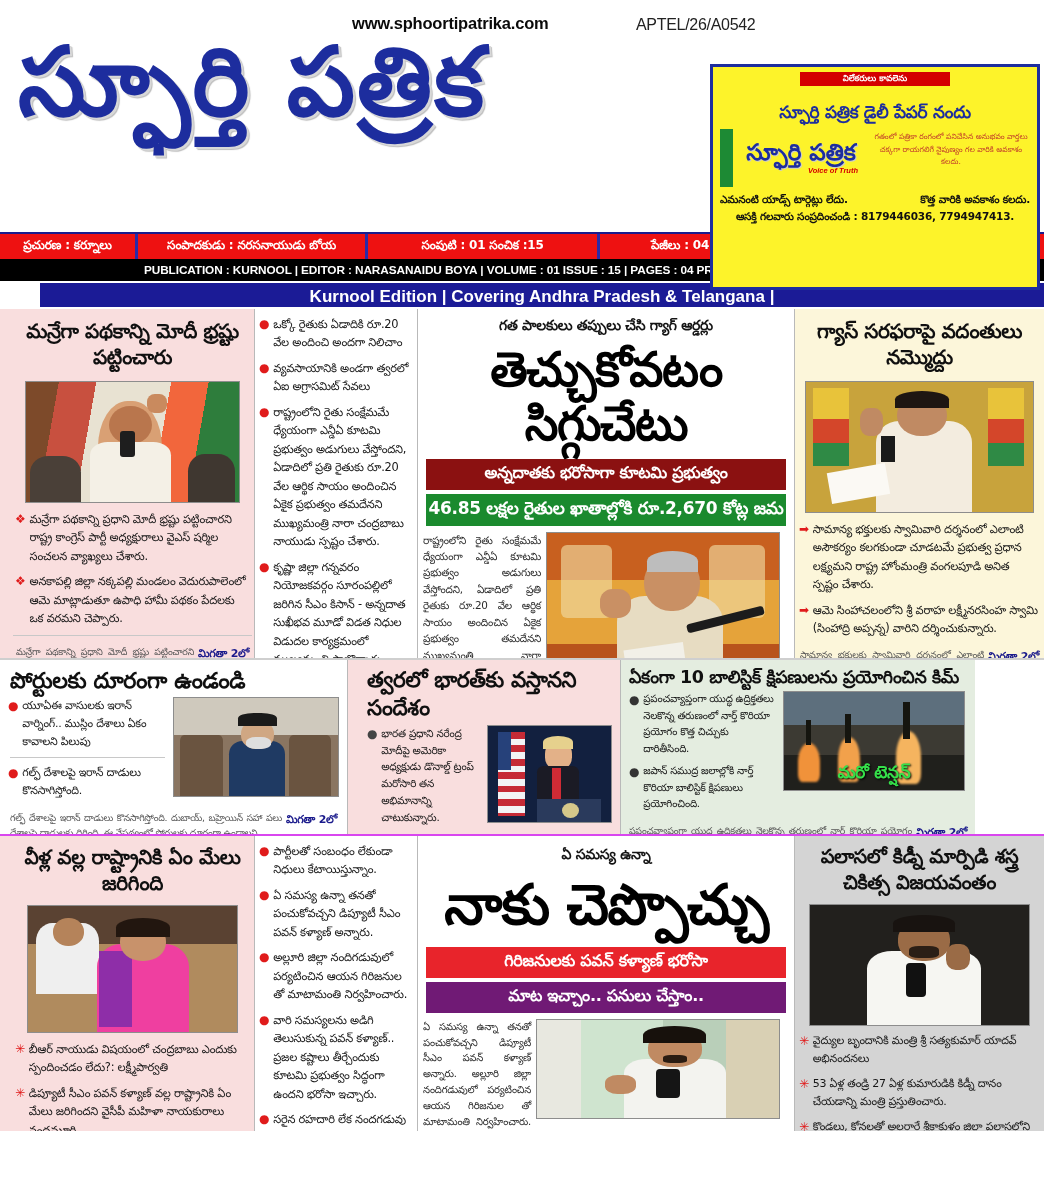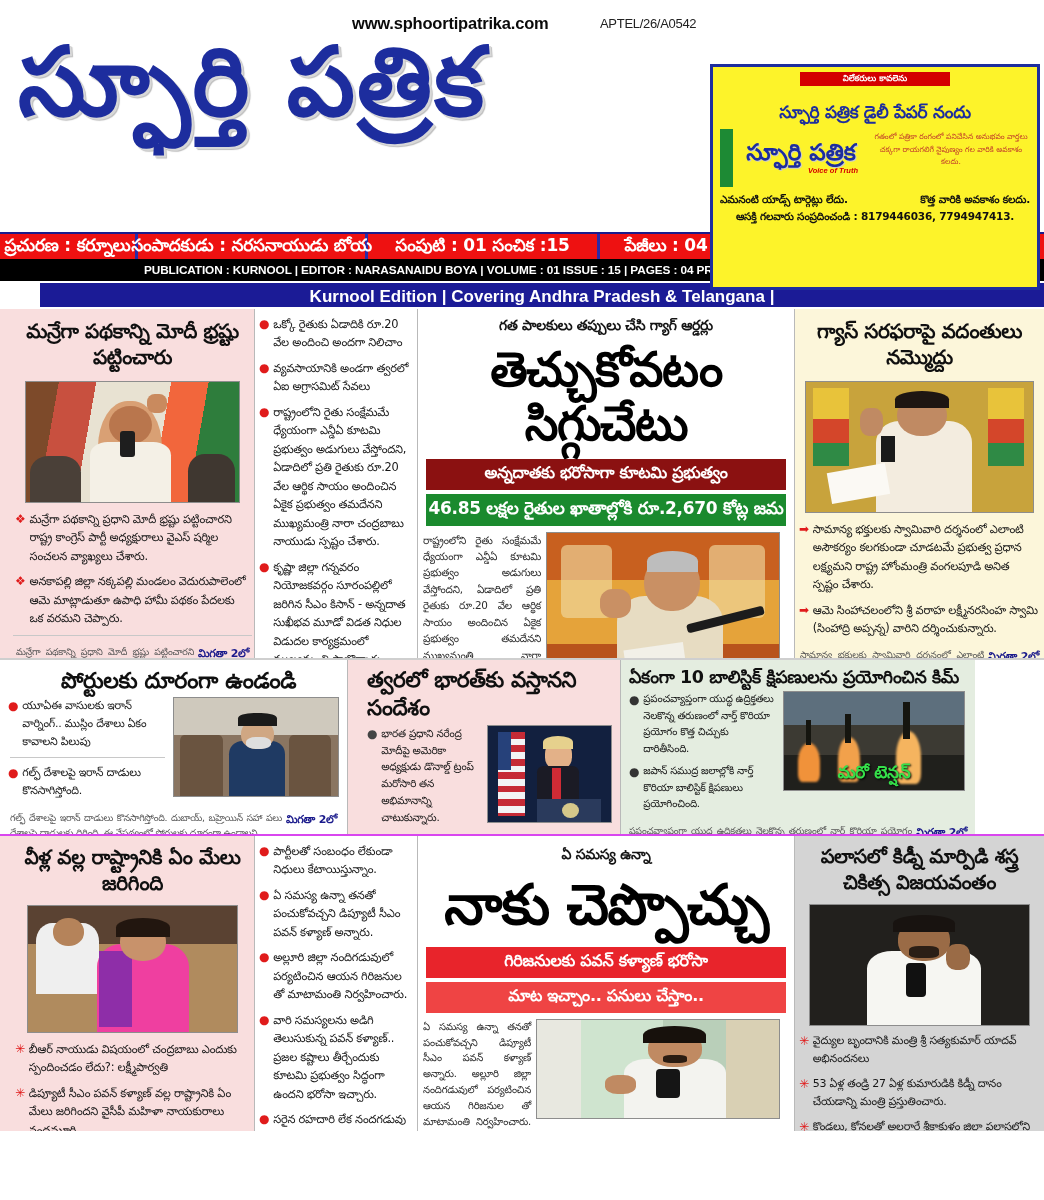--- a/index.html
+++ b/index.html
@@ -11,22 +11,22 @@
   }
   .page { position: relative; width: 1044px; height: 1200px; background: #fff; }
 
   
   .masthead { position: relative; height: 232px; padding: 8px 0 0 0; }
   .site-url {
     position: absolute; left: 352px; top: 14px;
     font-size: 16.5px; font-weight: bold; color: #0a0a0a; letter-spacing: -0.2px;
   }
   .reg-code {
-    position: absolute; left: 600px; top: 16px;
-    font-size: 13px; color: #222; letter-spacing: -0.3px;
+    position: absolute; left: 636px; top: 16px;
+    font-size: 16px; color: #222; letter-spacing: -0.3px;
   }
   .logo-wrap {
     position: absolute; left: 18px; top: 22px; width: 660px; height: 190px;
   }
   .logo-tel {
     font-family: "DejaVu Sans", sans-serif;
     font-size: 96px; font-weight: bold; color: #1d2d9e;
     line-height: 1.25; letter-spacing: 2px;
     text-shadow: 2px 2px 0 #d8d8d8, 3px 3px 1px #bdbdbd;
     white-space: nowrap;
@@ -91,21 +91,21 @@
   }
 
   
   .infobar-red {
     display: flex; height: 27px; background: #ee1111;
     border-top: 2px solid #1b1b8c; align-items: stretch;
   }
   .ib-cell {
     display: flex; align-items: center; justify-content: center;
     color: #fff; font-family: "DejaVu Sans", sans-serif;
-    font-size: 17px; font-weight: bold; letter-spacing: -0.2px;
+    font-size: 12px; font-weight: bold; letter-spacing: -0.2px;
     border-right: 3px solid #2a2aa8; padding: 8px 6px; white-space: nowrap; text-align: center;
   }
   .ib-cell:last-child { border-right: none; }
   .ib-c1 { width: 138px; }
   .ib-c2 { width: 230px; }
   .ib-c3 { flex: 1; }
   .ib-c4 { width: 228px; }
   .ib-c5 { width: 216px; border-right: none; }
 
   .infobar-black {
@@ -146,21 +146,21 @@
     font-weight: bold; color: #000; font-size: 48px;
     line-height: 1.12; letter-spacing: -1.5px;
   }
   .banner {
     text-align: center; color: #fff; font-family: "DejaVu Sans", sans-serif;
     font-size: 16px; font-weight: bold; padding: 4px 2px; letter-spacing: -0.3px;
   }
   .banner-maroon { background: #8b1111; }
   .banner-green  { background: #1a8a2e; }
   .banner-red    { background: #e8242b; }
-  .banner-purple { background: #ef4444; }
+  .banner-purple { background: #701a75; }
 
   .photo {
     position: relative; overflow: hidden; background: #8a8a8a;
     border: 1px solid #8d8d8d;
   }
   .photo-cap {
     position: absolute; left: 0; bottom: 4px; width: 100%;
     text-align: center; font-family: "DejaVu Sans", sans-serif;
     font-size: 17px; font-weight: bold; color: #35e04a;
     text-shadow: 1px 1px 2px #000; letter-spacing: -0.3px;
@@ -348,21 +348,21 @@
         <div class="bodytext-sm">
           <span class="contmark">మిగతా 2లో</span>
           <span>సామాన్య భక్తులకు స్వామివారి దర్శనంలో ఎలాంటి అసౌకర్యం కలగకుండా చూడటమే ప్రభుత్వ</span>
         </div>
       </div>
     </div>
 
     <div class="row" style="height:176px;border-top:2px solid #cfcfcf;">
 
       <div class="panel white" style="width:348px;border-right:1px solid #b9b9b9;">
-        <div class="hl" style="font-size:22px;text-align:center;padding:6px 0 2px 10px;">పోర్టులకు దూరంగా ఉండండి</div>
+        <div class="hl" style="font-size:22px;text-align:left;padding:6px 0 2px 10px;">పోర్టులకు దూరంగా ఉండండి</div>
         <div style="display:flex;gap:6px;padding:0 8px;">
           <div style="width:160px;">
             <div class="bullet" style="font-size:11px;">
                 <span class="bdot">●</span>
                 <span class="btxt">యూఏఈ వాసులకు ఇరాన్ వార్నింగ్.. ముస్లిం దేశాలు ఏకం కావాలని పిలుపు</span>
               </div>
             <div class="sep"></div>
             <div class="bullet" style="font-size:11px;">
                 <span class="bdot">●</span>
                 <span class="btxt">గల్ఫ్ దేశాలపై ఇరాన్ దాడులు కొనసాగిస్తోంది.</span>

